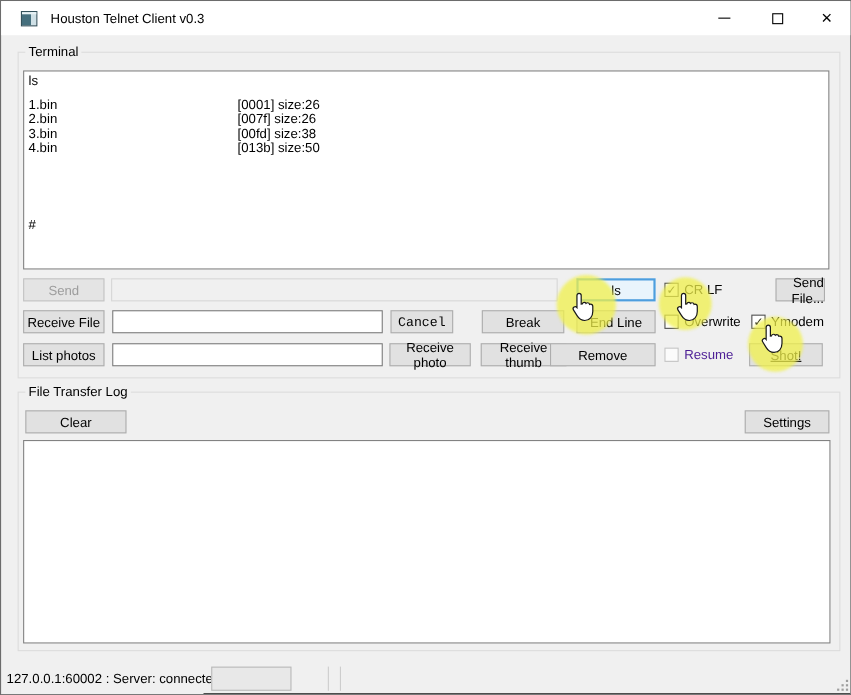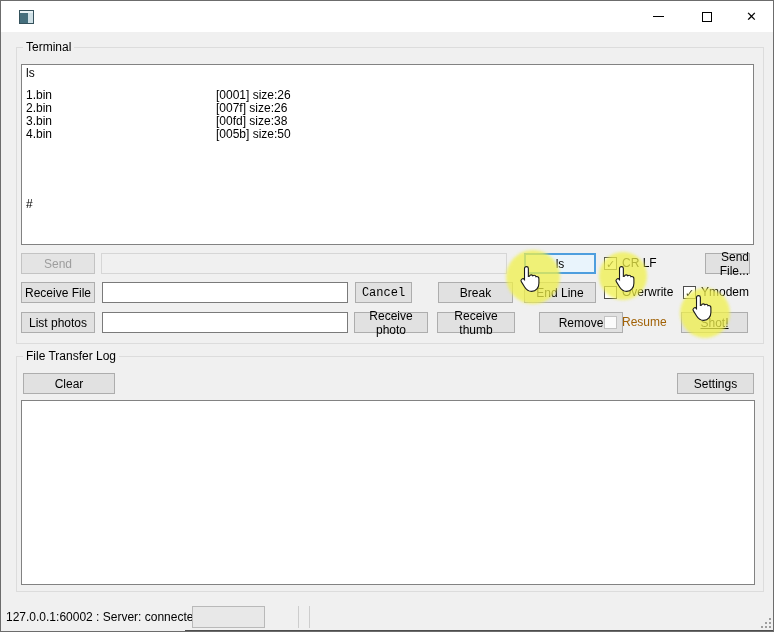--- a/index.html
+++ b/index.html
@@ -24,39 +24,40 @@
     display:flex;align-items:center;justify-content:center;font-size:12px;padding:0;}
   .btn.disabled{color:#9d9d9d;border-color:#c3c3c3;background:#e4e4e4;}
   .btn.focused{background:#e9f4fc;border:2px solid #4e9ede;}
   .tb{position:absolute;height:21px;background:#fff;border:1px solid #7a7a7a;padding:0 3px;font-size:12px;
     font-family:"Liberation Sans",sans-serif;}
   .tb.disabled{background:#f0f0f0;border-color:#d6d6d6;}
   .cb{position:absolute;width:13px;height:13px;background:#fff;border:1px solid #4d4d4d;
     font-size:11px;line-height:12px;text-align:center;color:#111;}
   .cb.disabled{border-color:#c3c3c3;background:#fbfbfb;}
   .cblabel{position:absolute;line-height:13px;}
-  .cblabel.disabled{color:#a16207;}
+  .cblabel.disabled{color:#4c1d95;}
   .statusbar{position:absolute;left:0;top:602px;width:774px;height:27px;}
   .status-text{position:absolute;left:5px;top:6px;line-height:16px;}
   .status-panel{position:absolute;left:191px;top:3px;width:73px;height:22px;background:#e8e8e8;border:1px solid #b9b9b9;}
   .status-sep{position:absolute;top:3px;width:1px;height:22px;background:#cdcdcd;}
   .grip{position:absolute;right:4px;bottom:2px;width:14px;height:14px;}
   .grip i{position:absolute;width:2px;height:2px;background:#9e9e9e;}
   .sliver{position:absolute;left:184px;top:629px;width:590px;height:3px;background:#4d4d4d;}
   .speck{position:absolute;height:2px;top:630px;}
   .hl{position:absolute;border-radius:50%;background:rgba(240,240,75,0.75);filter:blur(1.5px);}
   .cursor{position:absolute;width:22px;height:28px;}
 </style>
 </head>
 <body>
 
 <div class="screen">
 
   <div class="titlebar">
     <div class="appicon"></div>
+    <div class="title-text">Houston Telnet Client v0.3</div>
     <div class="capbtn" style="left:634px;">
       <div class="glyph-min"></div>
     </div>
     <div class="capbtn" style="left:683px;">
       <div class="glyph-max"></div>
     </div>
     <div class="capbtn" style="left:727px;width:47px;">
       <div class="glyph-close">✕</div>
     </div>
   </div>
@@ -67,21 +68,21 @@
 
   <div class="whitebox" style="left:20px;top:63px;width:733px;height:181px;"></div>
   <div class="tline" style="left:25px;top:66px;">ls</div>
   <div class="tline" style="left:25px;top:88px;">1.bin</div>
   <div class="tline" style="left:215px;top:88px;">[0001] size:26</div>
   <div class="tline" style="left:25px;top:101px;">2.bin</div>
   <div class="tline" style="left:215px;top:101px;">[007f] size:26</div>
   <div class="tline" style="left:25px;top:114px;">3.bin</div>
   <div class="tline" style="left:215px;top:114px;">[00fd] size:38</div>
   <div class="tline" style="left:25px;top:127px;">4.bin</div>
-  <div class="tline" style="left:215px;top:127px;">[005b] size:50</div>
+  <div class="tline" style="left:215px;top:127px;">[013b] size:50</div>
   <div class="tline" style="left:25px;top:197px;">#</div>
 
   <button class="btn disabled" style="left:20px;top:252px;width:74px;">Send</button>
   <input class="tb disabled" style="left: 100px; top: 252px; width: 406px;" value="">
   <button class="btn focused" style="left:523px;top:252px;width:72px;">ls</button>
   <div class="cb" style="left:603px;top:256px;"><span>✓</span></div>
   <div class="cblabel" style="left:621px;top:256px;">CR LF</div>
   <button class="btn" style="left:704px;top:252px;width:45px;text-align:right;">Send File...</button>
 
   <button class="btn" style="left:20px;top:281px;width:74px;">Receive File</button>
@@ -91,21 +92,21 @@
   <button class="btn" style="left:523px;top:281px;width:72px;">End Line</button>
   <div class="cb" style="left:603px;top:285px;"><span></span></div>
   <div class="cblabel" style="left:621px;top:285px;">Overwrite</div>
   <div class="cb" style="left:682px;top:285px;"><span>✓</span></div>
   <div class="cblabel" style="left:700px;top:285px;">Ymodem</div>
 
   <button class="btn" style="left:20px;top:311px;width:74px;">List photos</button>
   <input class="tb" style="left: 101px; top: 311px; width: 246px;" value="">
   <button class="btn" style="left:353px;top:311px;width:74px;">Receive photo</button>
   <button class="btn" style="left:436px;top:311px;width:78px;">Receive thumb</button>
-  <button class="btn" style="left:538px;top:311px;width:84px;">Remove</button>
+  <button class="btn" style="left:499px;top:311px;width:96px;">Remove</button>
   <div class="cb disabled" style="left:603px;top:315px;"><span></span></div>
   <div class="cblabel disabled" style="left:621px;top:315px;">Resume</div>
   <button class="btn" style="left:680px;top:311px;width:67px;text-decoration:underline;">Shot!</button>
 
   <div class="group" style="left:15px;top:355px;width:748px;height:236px;">
     <div class="grouplabel">File Transfer Log</div>
   </div>
   <button class="btn" style="left:22px;top:372px;width:92px;">Clear</button>
   <button class="btn" style="left:636px;top:372px;width:77px;margin-left:40px;">Settings</button>
   <div class="whitebox" style="left:20px;top:399px;width:734px;height:185px;"></div>

